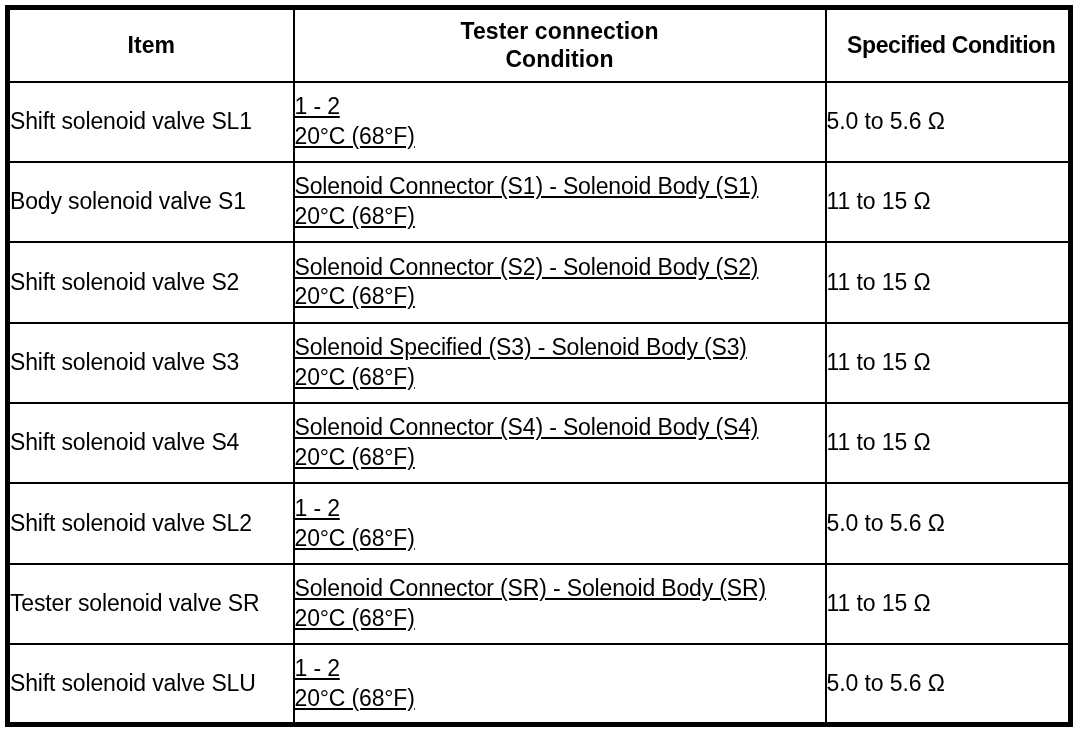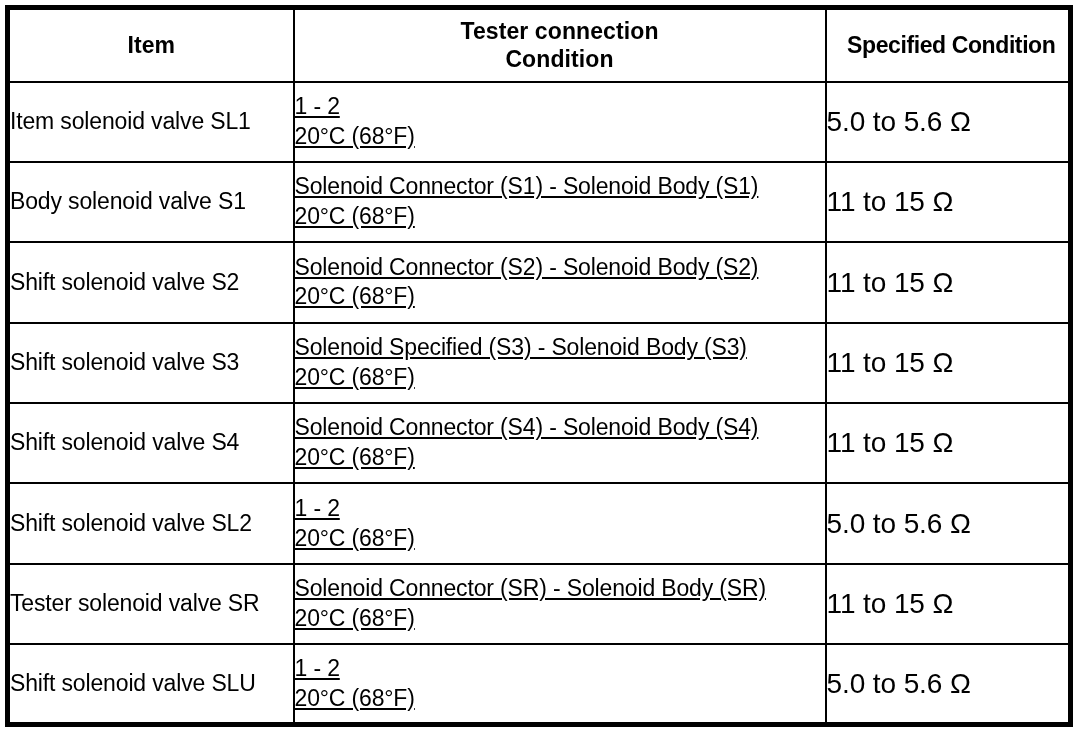--- a/index.html
+++ b/index.html
@@ -84,21 +84,21 @@
     line-height: 1.3;
     padding-left: 8px;
     padding-right: 2px;
     letter-spacing: -0.15px;
     text-decoration: underline;
   }
   td.cell-cond .line1 { display: block; white-space: nowrap; }
   td.cell-cond .line2 { display: block; white-space: nowrap; }
 
   td.cell-spec {
-    font-size: 28px;
+    font-size: 23px;
     line-height: 1.2;
     padding-left: 7px;
     padding-right: 2px;
     letter-spacing: -0.1px;
     white-space: nowrap;
   }
 
   
   tbody tr:last-child td { border-bottom-width: 2px; }
 </style>
@@ -122,21 +122,21 @@
           <span class="hd">Condition</span>
         </th>
         <th class="th-spec">
           <span class="hd">Specified Condition</span>
         </th>
       </tr>
     </thead>
     <tbody>
 
       <tr>
-        <td class="cell-item">Item solenoid valve SL1</td>
+        <td class="cell-item">Shift solenoid valve SL1</td>
         <td class="cell-cond">
           <span class="line1">1 - 2</span>
           <span class="line2">20°C (68°F)</span>
         </td>
         <td class="cell-spec">5.0 to 5.6 Ω</td>
       </tr>
 
       <tr>
         <td class="cell-item">Body solenoid valve S1</td>
         <td class="cell-cond">

